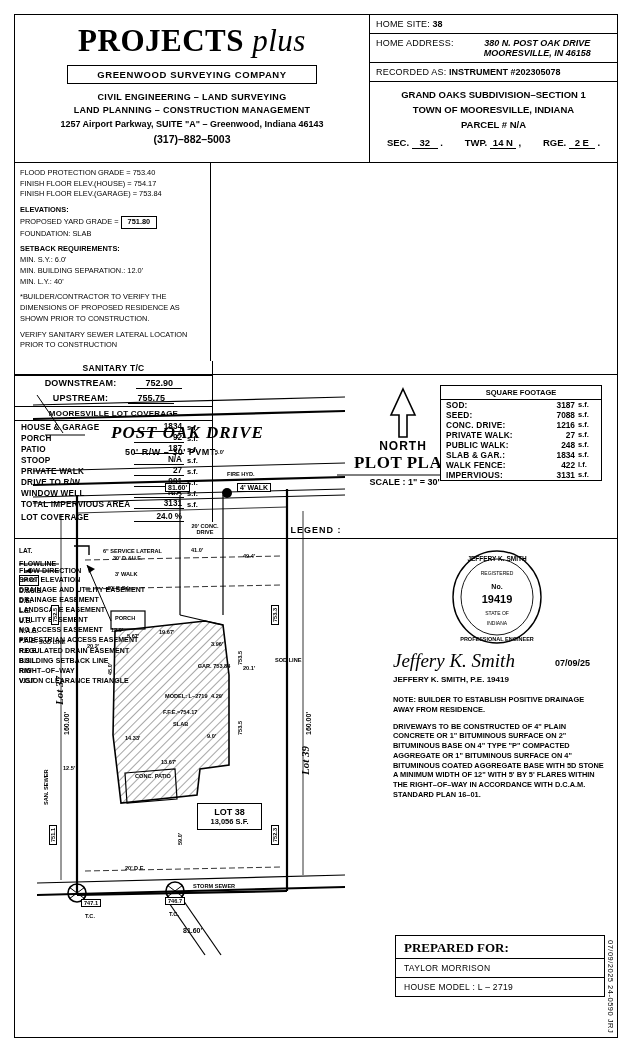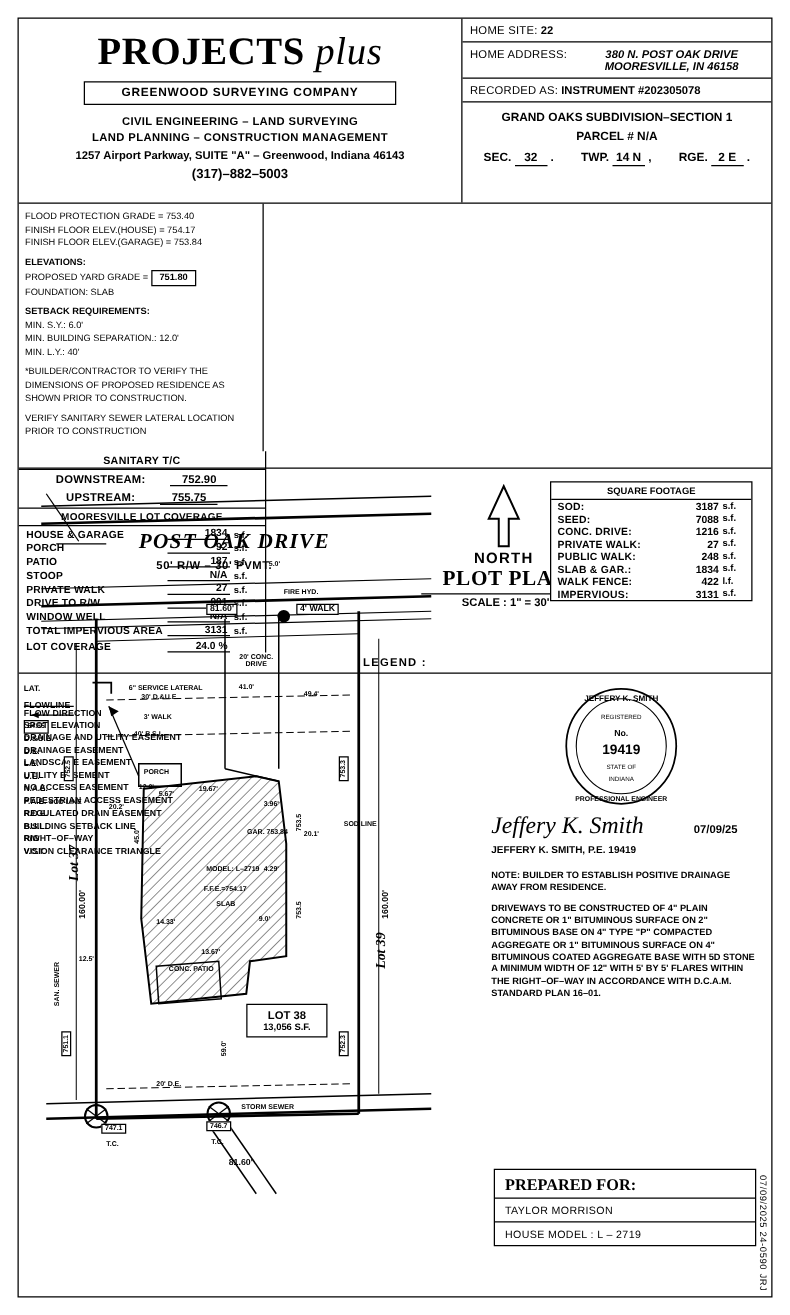--- a/index.html
+++ b/index.html
@@ -147,35 +147,36 @@
       <div class="svcs">
         <div>CIVIL   ENGINEERING   –   LAND   SURVEYING</div>
         <div>LAND  PLANNING  –  CONSTRUCTION  MANAGEMENT</div>
         <div class="addr">1257 Airport Parkway, SUITE "A" – Greenwood, Indiana 46143</div>
       </div>
       <div class="phone">(317)–882–5003</div>
     </div>
     <div class="tb-right">
       <div class="tbr-row tbr-sep">
         <span class="lbl">HOME SITE:</span>
-        <span class="val">22</span>
+        <span class="val">38</span>
       </div>
       <div class="tbr-row tbr-sep tbr-addr">
         <span class="lbl">HOME ADDRESS:</span>
         <span class="stack">
           <span style="display:block">380 N. POST OAK DRIVE</span>
           <span style="display:block">MOORESVILLE, IN 46158</span>
         </span>
       </div>
       <div class="tbr-row tbr-sep">
         <span class="lbl">RECORDED AS:</span>
         <span class="val">INSTRUMENT #202305078</span>
       </div>
       <div class="legal">
         <div>GRAND OAKS SUBDIVISION–SECTION 1</div>
+        <div>TOWN OF MOORESVILLE, INDIANA</div>
         <div>PARCEL #  N/A</div>
       </div>
       <div class="secrow">
         <span><span>SEC.</span>
           <span class="ul">32</span> .</span>
         <span><span>TWP.</span>
           <span class="ul">14 N</span> ,</span>
         <span><span>RGE.</span>
           <span class="ul">2 E</span> .</span>
       </div>

